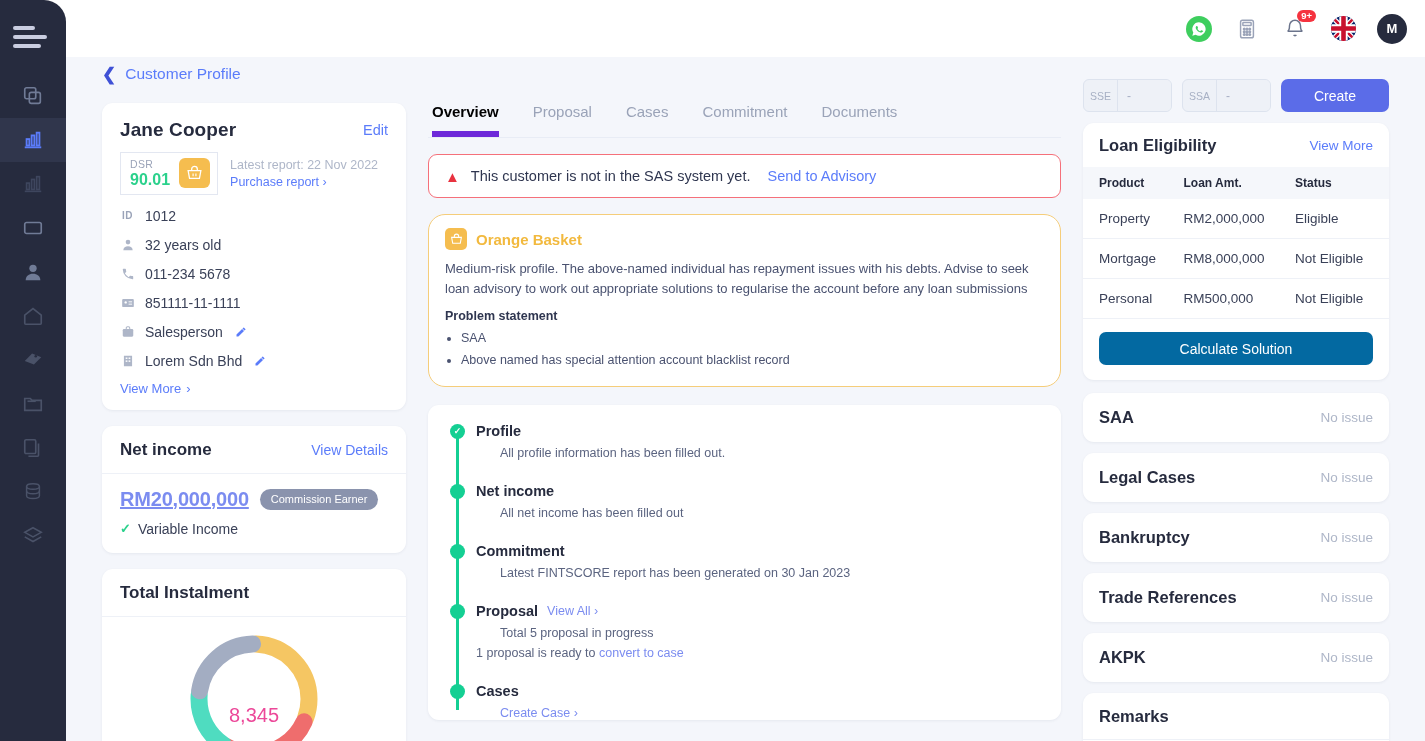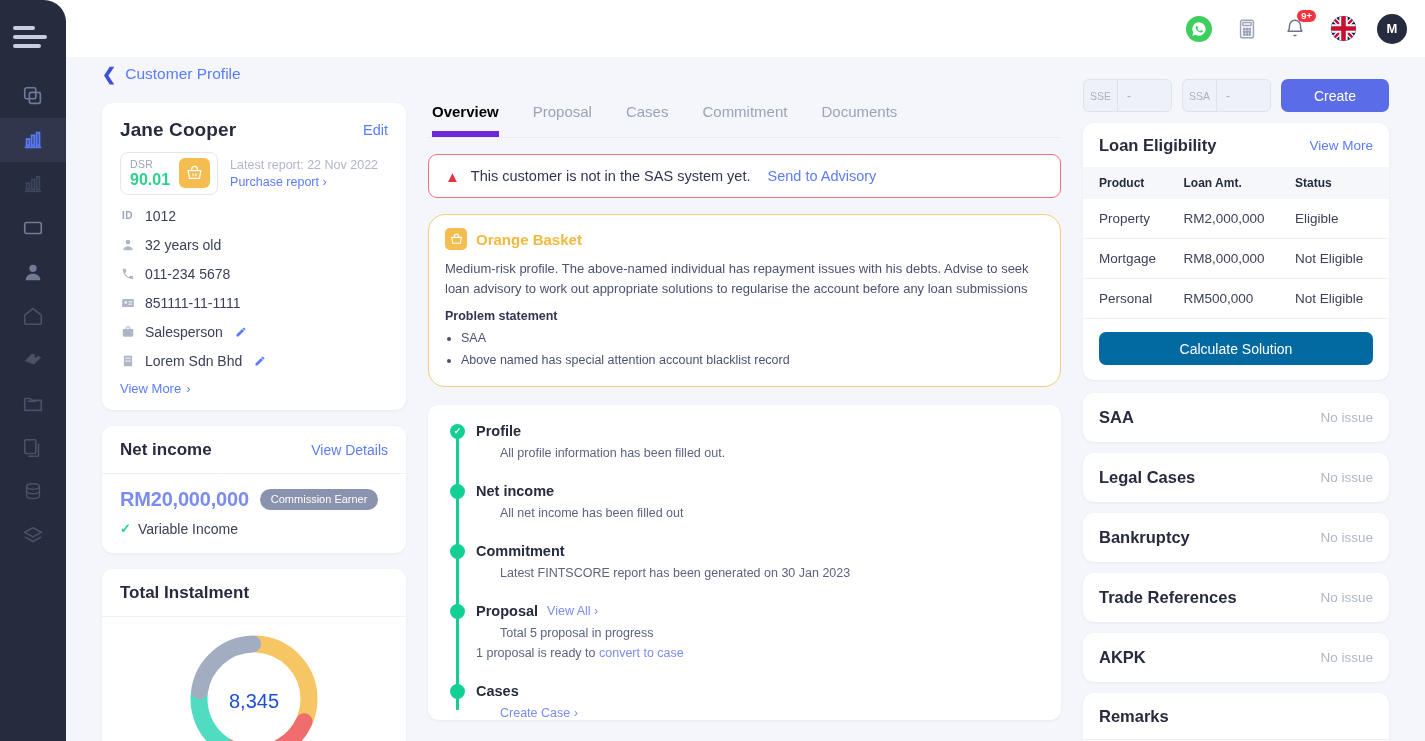--- a/index.html
+++ b/index.html
@@ -78,21 +78,21 @@
   .card { background: #fff; border-radius: 11px; box-shadow: 0 1px 3px rgba(40,50,90,.07); }
 
   
   .pcard { padding: 16px 18px 14px; margin-bottom: 16px; }
   .pc-head { display: flex; align-items: center; justify-content: space-between; }
   .pc-name { font-size: 19px; font-weight: bold; color: #262b3e; letter-spacing: .1px; }
   .pc-edit { color: #5b7cfa; font-size: 14.5px; cursor: pointer; }
 
   .dsr-row { display: flex; align-items: center; gap: 12px; margin-top: 11px; }
   .dsr-box {
-    border: 1px solid #e3e7f1; border-radius: 8px;
+    border: 1px solid #e3e7f1; border-radius: 0;
     display: flex; align-items: center; gap: 9px; padding: 5px 7px 5px 9px;
   }
   .dsr-l { font-size: 10.5px; color: #9aa3b8; letter-spacing: .3px; }
   .dsr-v { font-size: 16px; color: #2bd18c; font-weight: 600; line-height: 1.1; margin-top: 1px; }
   .basket-btn {
     width: 31px; height: 30px; border-radius: 6px; background: #f5bd4f;
     display: flex; align-items: center; justify-content: center; cursor: pointer;
   }
   .basket-btn svg { width: 17px; height: 17px; fill: #fff; }
   .rep-line1 { font-size: 12.5px; color: #aeb6c8; }
@@ -106,32 +106,32 @@
   .pen { cursor: pointer; display: inline-flex; margin-left: 2px; }
   .viewmore { margin-top: 12px; color: #5b7cfa; font-size: 13px; cursor: pointer; display: flex; align-items: center; gap: 5px; }
 
   
   .ncard { margin-bottom: 16px; }
   .ni-head { display: flex; align-items: center; justify-content: space-between; padding: 14px 18px 13px; border-bottom: 1px solid #eef1f7; }
   .ni-title { font-size: 17px; font-weight: bold; color: #262b3e; }
   .ni-link { font-size: 14px; color: #5b7cfa; cursor: pointer; }
   .ni-body { padding: 14px 18px 16px; }
   .ni-amt-row { display: flex; align-items: center; gap: 11px; }
-  .ni-amt { font-size: 20px; font-weight: bold; color: #7b8cf0; letter-spacing: -.2px; }
+  .ni-amt { font-size: 20px; font-weight: bold; color: #7b8cf0; letter-spacing: -.2px; text-decoration: underline; }
   .ni-pill { background: #8a93ad; color: #fff; font-size: 11px; border-radius: 11px; padding: 4px 11px 5px; }
   .ni-var { margin-top: 10px; font-size: 14px; color: #3a4158; display: flex; align-items: center; gap: 7px; }
   .ni-check { color: #2bd18c; font-size: 13px; font-weight: bold; }
 
   
   .icard { overflow: hidden; }
   .ins-head { padding: 14px 18px 13px; border-bottom: 1px solid #eef1f7; font-size: 17px; font-weight: bold; color: #262b3e; }
   .donut-wrap { display: flex; justify-content: center; padding-top: 12px; position: relative; }
   .donut-label { position: absolute; top: 70px; width: 100%; text-align: center; }
   .dl-1 { font-size: 14.5px; color: #3a4158; }
-  .dl-2 { font-size: 20px; color: #1d4ed8; margin-top: 3px; }
+  .dl-2 { font-size: 20px; color: #ec4899; margin-top: 17px; }
 
   
   .tabs { display: flex; gap: 34px; padding: 0 4px; }
   .tab { font-size: 15px; color: #9aa3b8; padding-bottom: 11px; cursor: pointer; }
   .tab.active { color: #000000; font-weight: bold; border-bottom: 6px solid #6d28d9; }
   .tabs-rule { height: 1px; background: #e8ecf5; margin: 0 0 16px; }
 
   .alert {
     border: 1.5px solid #f5707a; background: #fff; border-radius: 9px;
     padding: 13px 16px; display: flex; align-items: center; gap: 11px; margin-bottom: 16px;

